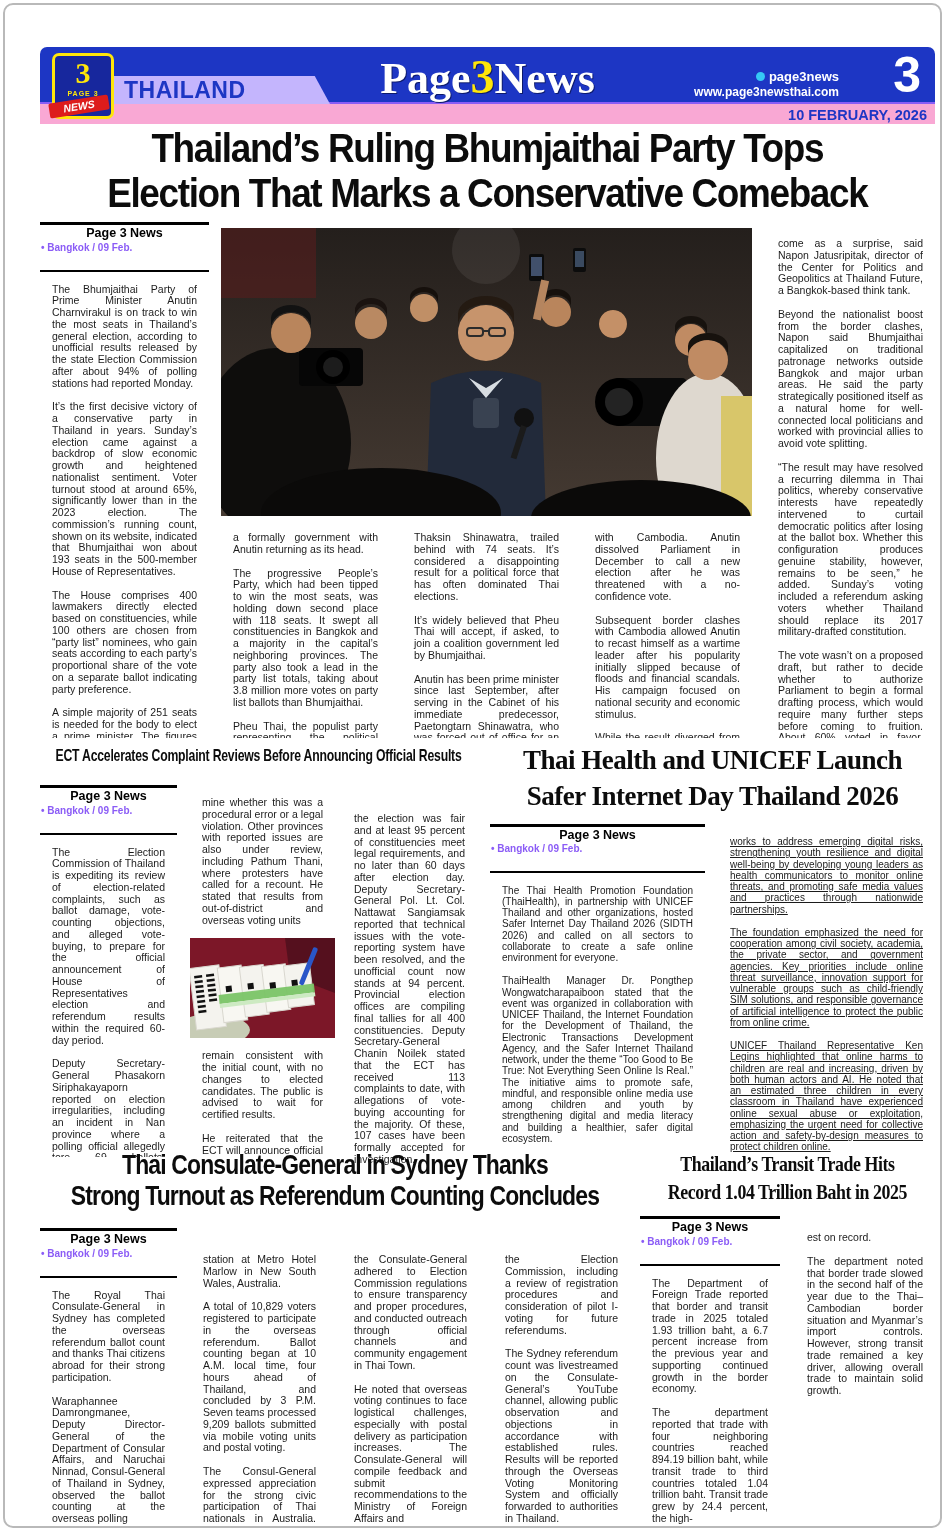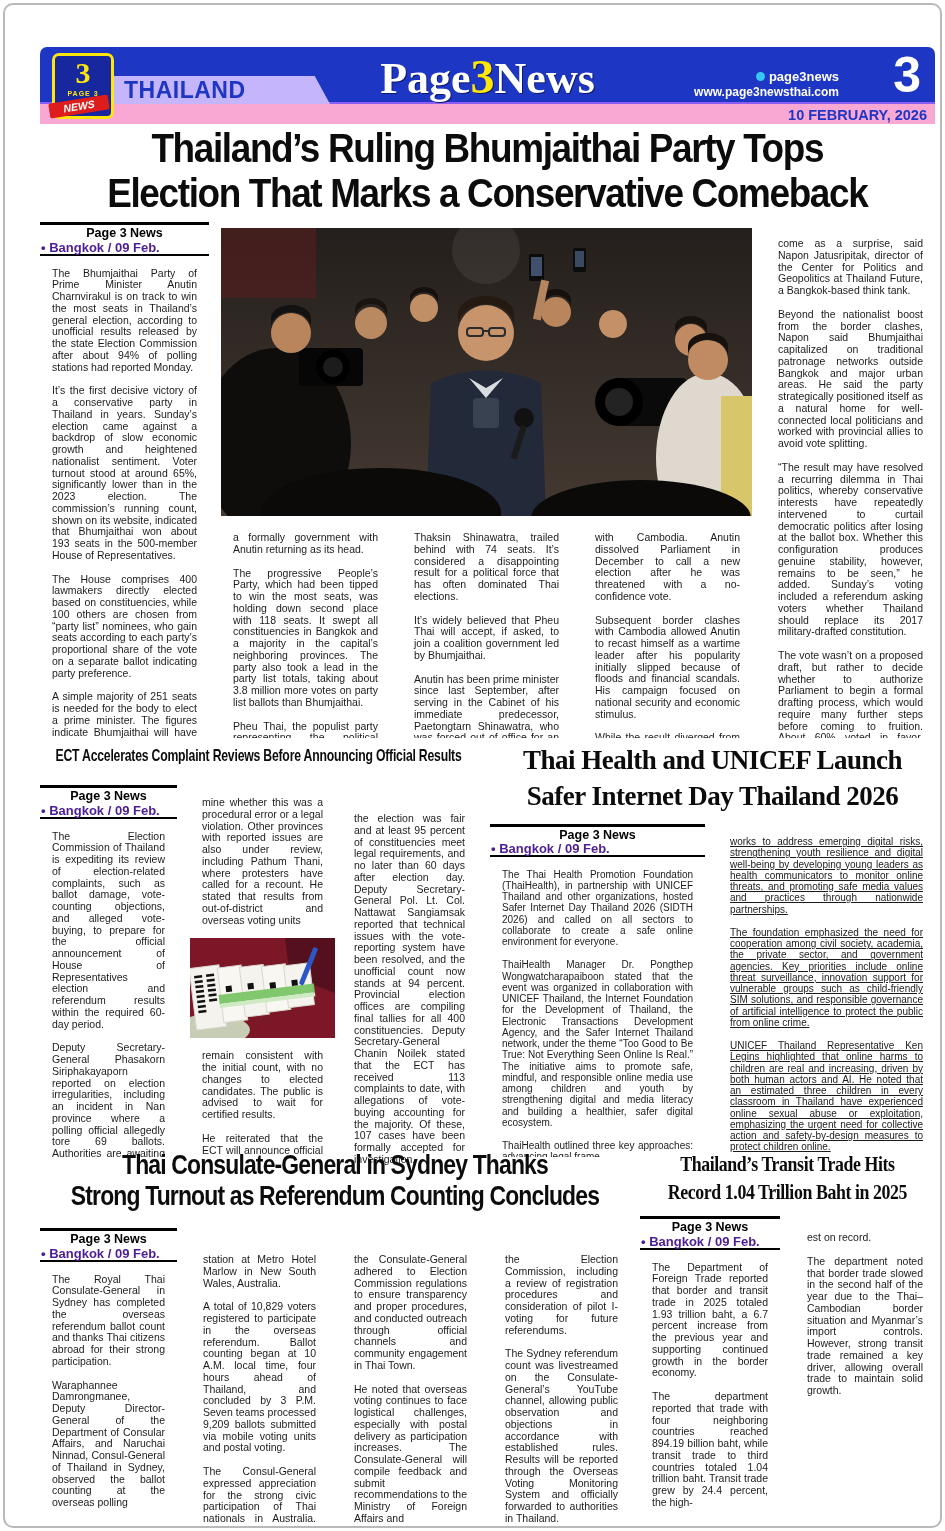--- a/index.html
+++ b/index.html
@@ -29,23 +29,23 @@
   .mast-site{font-size:12px;font-weight:bold;line-height:15px;}
   .mast-pagenum{position:absolute;right:14px;top:0px;font-size:50px;font-weight:bold;color:#fff;line-height:56px;}
 
   
   .lead-headline{position:absolute;left:40px;top:126px;width:895px;height:96px;overflow:visible;}
   .cond{transform-origin:0 0;position:absolute;left:0;top:0;text-align:center;font-weight:bold;color:#0c0c0c;}
   .lead-headline .cond{width:994px;transform:scaleX(0.9);font-size:41px;line-height:45px;letter-spacing:-1.5px;}
   .headline-serif{font-family:"Liberation Serif",serif;font-weight:bold;color:#0c0c0c;text-align:center;}
 
   
-  .dateline{border-top:3px solid #000;border-bottom:2px solid #000;padding:3px 1px 0;}
+  .dateline{border-top:3px solid #000;border-bottom:2px solid #000;padding:3px 1px 16px;}
   .dl-src{font-weight:bold;font-size:12.5px;text-align:center;color:#000;}
-  .dl-loc{font-weight:bold;font-size:13px;text-align:left;margin-top:2px;color:#4c1d95;}
+  .dl-loc{font-weight:bold;font-size:10px;text-align:left;margin-top:2px;color:#8b5cf6;}
   .col{position:absolute;font-size:10.5px;line-height:11.75px;text-align:justify;overflow:hidden;}
   .col p{margin:12px;}
 
   
   .art-lead{position:absolute;left:40px;top:222px;width:895px;height:516px;}
   .lead-photo{position:absolute;left:181px;top:6px;width:531px;height:288px;background:#2c2722;overflow:hidden;}
   .art-ect{position:absolute;left:40px;top:745px;width:437px;height:412px;}
   .ect-headline-wrap{position:absolute;left:0;top:0;width:437px;height:34px;}
   .ect-headline-wrap .cond{width:607px;transform:scaleX(0.72);font-size:17px;line-height:22px;letter-spacing:-0.3px;}
   .art-sid{position:absolute;left:490px;top:742px;width:445px;height:415px;}

